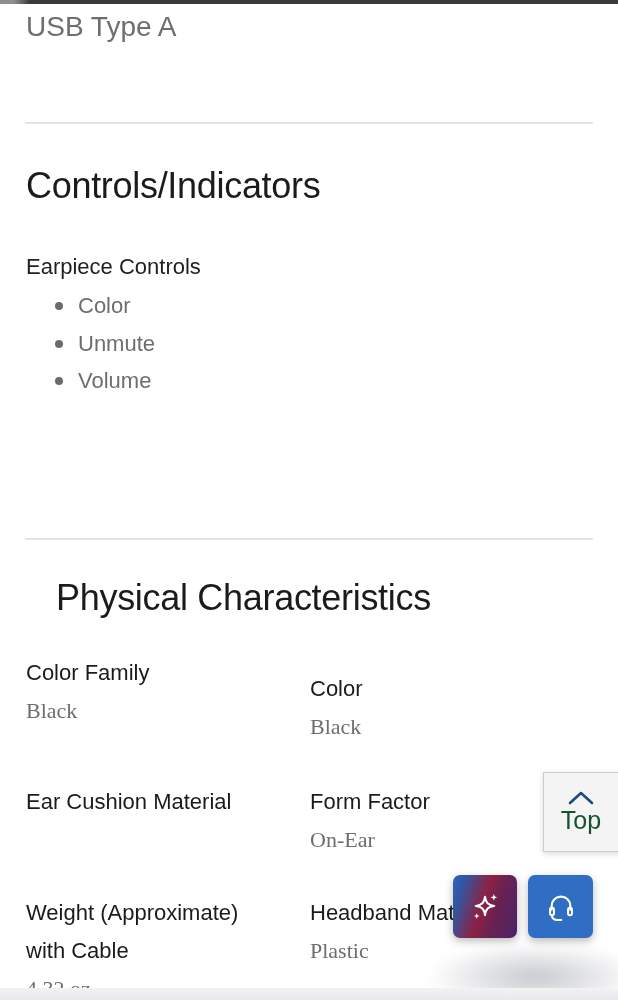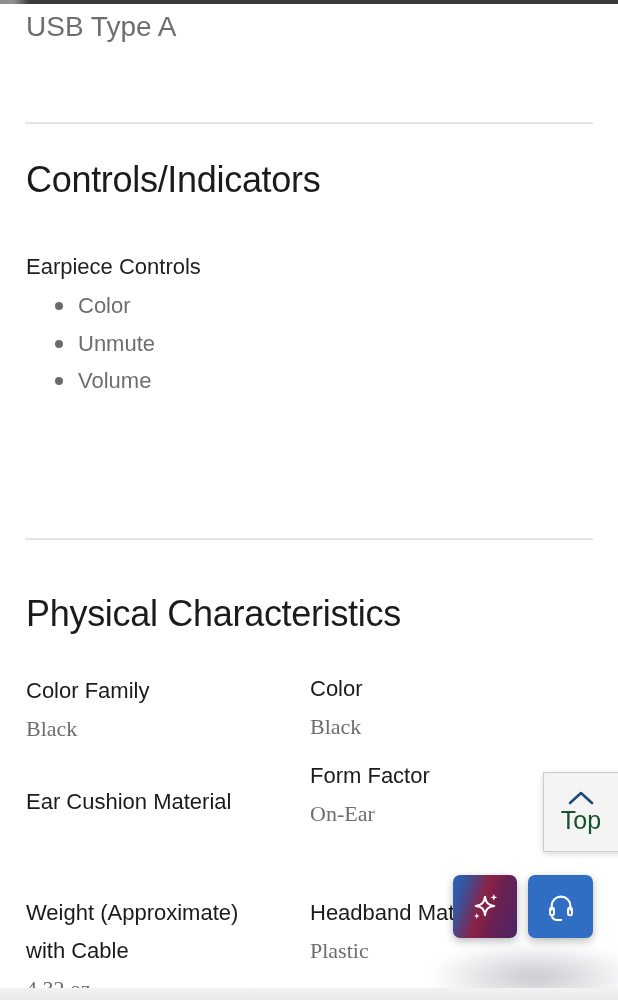--- a/index.html
+++ b/index.html
@@ -23,39 +23,39 @@
     position: absolute; left: 25px; width: 568px; height: 2px;
     background: #e4e4e4; border: none;
   }
   .divider-1 { top: 122px; }
   .divider-2 { top: 538px; }
   .section-heading {
     position: absolute; left: 26px;
     font-size: 36px; font-weight: 400; color: #1b1b1b;
     letter-spacing: -0.3px; line-height: 44px; white-space: nowrap;
   }
-  .heading-controls { top: 158px; }
-  .heading-physical { top: 592px; }
+  .heading-controls { top: 164px; }
+  .heading-physical { top: 576px; margin-left: 30px; }
   .spec-group-label { position: absolute; left: 26px; top: 254px; font-size: 22px; color: #1f1f1f; }
   .bullet-list { position: absolute; left: 48px; top: 287px; list-style: none; }
   .bullet-list li {
     position: relative; padding-left: 30px;
     font-size: 22px; line-height: 37.7px; color: #6e6e6e;
   }
   .bullet-dot {
     position: absolute; left: 7px; top: 15px;
     width: 8px; height: 8px; border-radius: 50%; background: #6b6b6b;
   }
   .spec-cell { position: absolute; }
   .spec-cell .spec-label { font-size: 22px; line-height: 38px; color: #1b1b1b; }
   .spec-cell .spec-value { font-size: 22px; line-height: 38px; color: #6e6e6e; font-family: Liberation Serif, serif; }
-  .cell-r1c1 { left: 26px;  top: 672px; width: 230px; }
+  .cell-r1c1 { left: 26px;  top: 654px; width: 230px; }
   .cell-r1c2 { left: 310px; top: 670px; width: 240px; }
   .cell-r2c1 { left: 26px;  top: 783px; width: 260px; }
-  .cell-r2c2 { left: 310px; top: 757px; width: 240px; }
+  .cell-r2c2 { left: 310px; top: 783px; width: 240px; }
   .cell-r3c1 { left: 26px;  top: 894px; width: 230px; }
   .cell-r3c2 { left: 310px; top: 894px; width: 250px; }
   .back-to-top {
     position: absolute; left: 543px; top: 772px; width: 86px; height: 80px;
     background: #f4f4f4; border: 1px solid #cccccc;
     box-shadow: 0 2px 6px rgba(0,0,0,0.15);
     display: flex; flex-direction: column; align-items: center; justify-content: center;
     padding-right: 10px; cursor: pointer; z-index: 5;
   }
   .back-to-top .chev { display: block; margin-bottom: 1px; }

